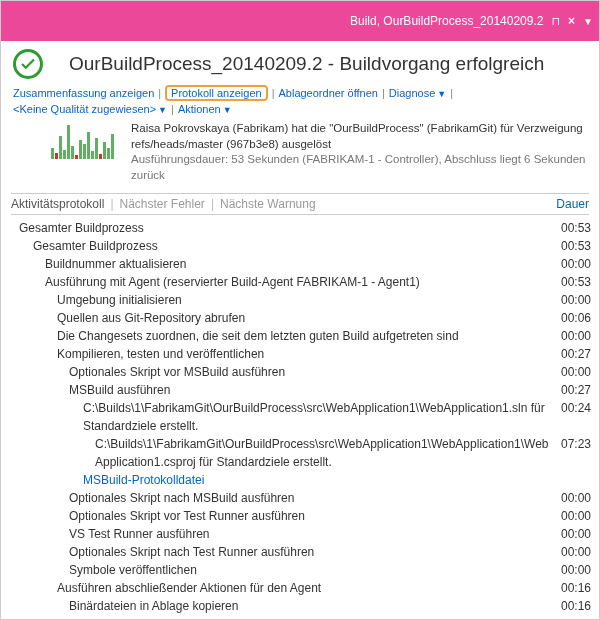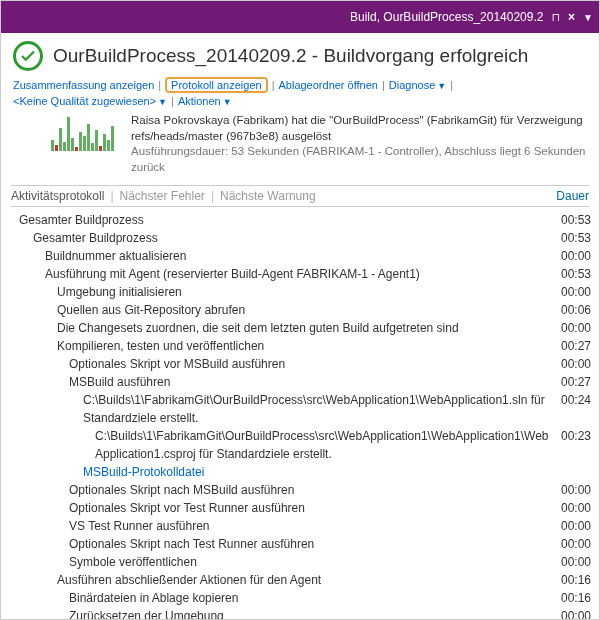--- a/index.html
+++ b/index.html
@@ -8,37 +8,37 @@
     font-family: "Segoe UI", Tahoma, sans-serif;
     font-size: 12px;
     background: #fff;
     color: #333;
     width: 600px;
     height: 620px;
     overflow: hidden;
     border: 1px solid #ccc;
   }
   .titlebar {
-    background: #701a75;
+    background: #ec4899;
     color: #fff;
-    height: 32px;
+    height: 40px;
     display: flex;
     align-items: center;
     justify-content: flex-end;
     padding: 0 6px;
     font-size: 12px;
     gap: 8px;
   }
   .titlebar .pin { font-size: 11px; opacity: .9;}
   .titlebar .x { font-weight: bold; }
   .titlebar .arrow { font-size: 10px; }
   .header {
     display: flex;
     align-items: center;
-    gap: 10px;
+    gap: 26px;
     padding: 8px 12px 4px 12px;
   }
   .success-icon {
     width: 30px; height: 30px;
     border: 3px solid #2e9b2e;
     border-radius: 50%;
     display:flex; align-items:center; justify-content:center;
     flex-shrink:0;
   }
   .success-icon svg { width:18px; height:18px;}
@@ -215,21 +215,21 @@
       <div class="row">
         <div class="txt i4">MSBuild ausführen</div>
         <div class="dur">00:27</div>
       </div>
       <div class="row">
         <div class="txt i5 wrap">C:\Builds\1\FabrikamGit\OurBuildProcess\src\WebApplication1\WebApplication1.sln für Standardziele erstellt.</div>
         <div class="dur">00:24</div>
       </div>
       <div class="row">
         <div class="txt i6 wrap">C:\Builds\1\FabrikamGit\OurBuildProcess\src\WebApplication1\WebApplication1\WebApplication1.csproj für Standardziele erstellt.</div>
-        <div class="dur">00:23</div>
+        <div class="dur">07:23</div>
       </div>
       <div class="row">
         <div class="txt i5"><a class="link">MSBuild-Protokolldatei</a></div>
         <div class="dur"></div>
       </div>
       <div class="row">
         <div class="txt i4">Optionales Skript nach MSBuild ausführen</div>
         <div class="dur">00:00</div>
       </div>
       <div class="row">

